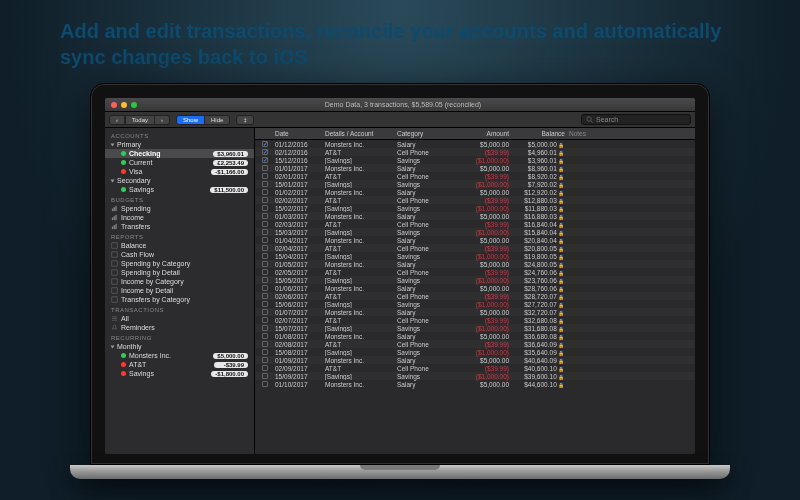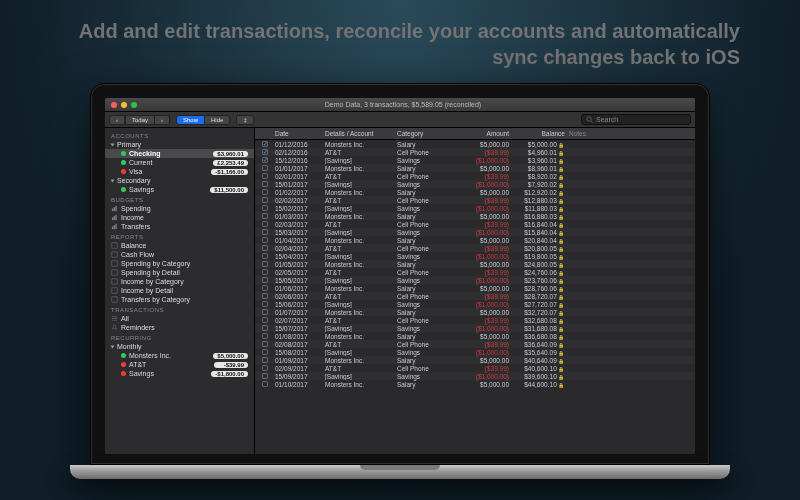--- a/index.html
+++ b/index.html
@@ -4,21 +4,21 @@
 <style>
   * { margin: 0; padding: 0; box-sizing: border-box; }
   body {
     width: 800px; height: 500px;
     background: radial-gradient(ellipse at center top, #2a4a5a 0%, #0f1e28 70%);
     font-family: -apple-system, "Helvetica Neue", Arial, sans-serif;
     overflow: hidden;
     position: relative;
   }
   .headline {
-    color: #737373; text-align: right; font-size: 20px; font-weight: 600;
+    color: #0c4a6e; text-align: left; font-size: 20px; font-weight: 600;
     padding: 18px 60px 0; line-height: 1.3;
   }
 
   
   .laptop {
     position: absolute; left: 50%; transform: translateX(-50%);
     top: 83px; width: 620px;
   }
   .bezel {
     background: #111; border: 1px solid #000; border-radius: 14px 14px 0 0;

